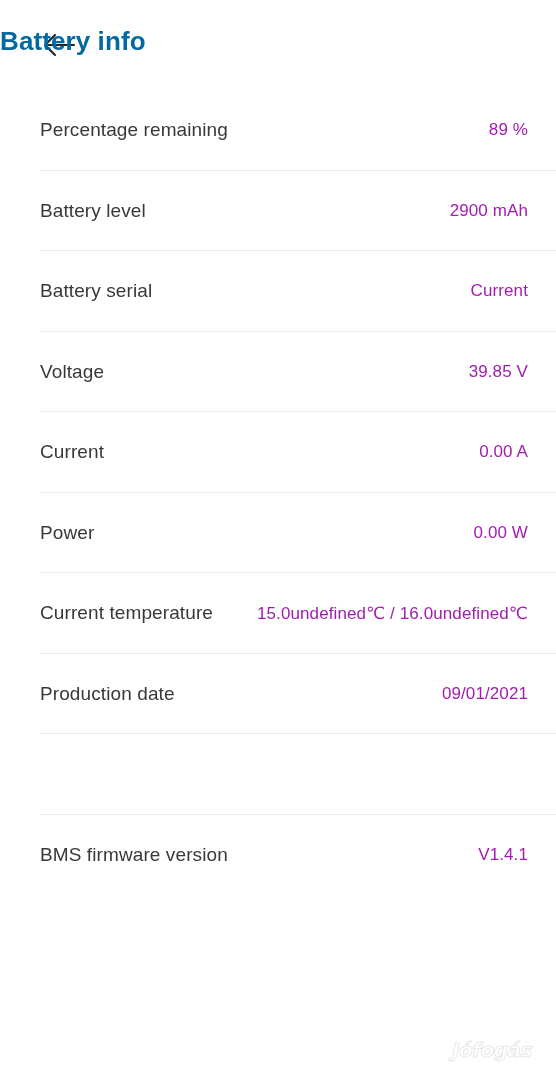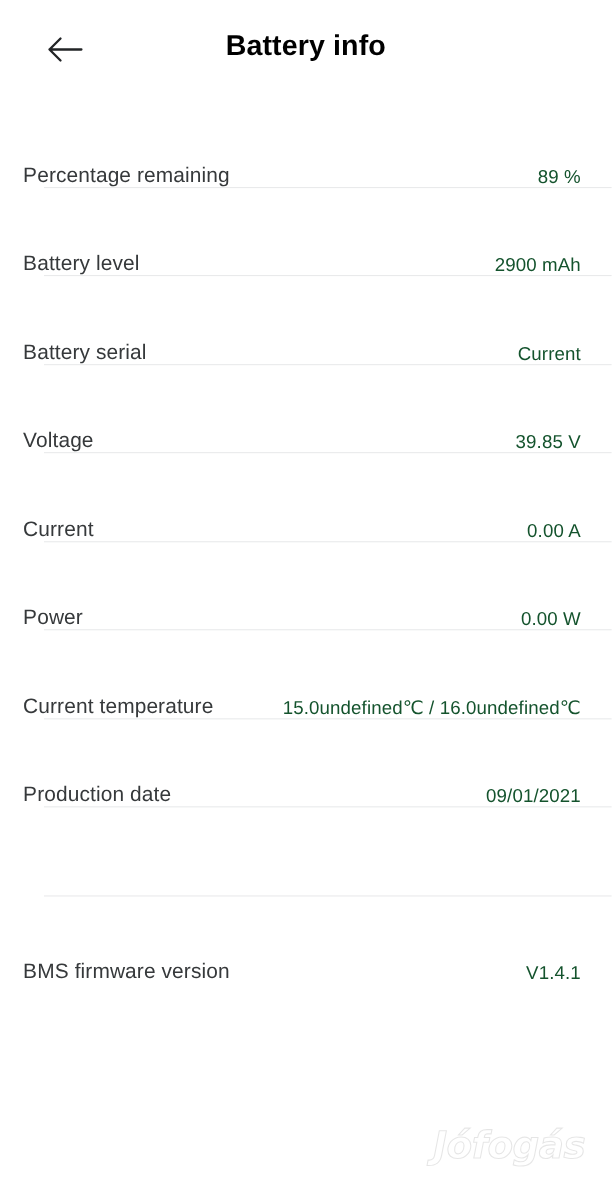--- a/index.html
+++ b/index.html
@@ -36,75 +36,75 @@
     background: transparent;
     border: 0;
     padding: 0;
   }
   .back-btn svg { display: block; }
   .appbar-title {
     position: absolute;
     left: 0;
     right: 0;
     top: 26px;
-    text-align: center;
+    text-align: left;
     font-size: 26px;
     font-weight: bold;
-    color: #000000;
+    color: #0369a1;
     letter-spacing: 0.1px;
   }
 
   
   .list {
     padding: 0;
     margin: 0;
     list-style: none;
   }
   .row {
     position: relative;
     height: 80.5px;
     display: flex;
-    align-items: flex-end;
+    align-items: center;
     justify-content: space-between;
-    padding: 0 28px 0 21px;
+    padding: 0 28px 0 40px;
     box-sizing: border-box;
   }
   .row .sep {
     position: absolute;
     left: 40px;
     right: 0;
     bottom: 0;
     height: 1px;
     background: #e9eaeb;
   }
   .row:last-child .sep { display: none; }
 
   .row-label {
     font-size: 19px;
     color: #36393b;
     white-space: nowrap;
     letter-spacing: 0.1px;
   }
   .row-value {
     font-size: 17px;
-    color: #14532d;
+    color: #a21caf;
     white-space: nowrap;
     text-align: right;
     letter-spacing: 0.1px;
   }
   .row-value.small {
     font-size: 17px;
   }
 
   
   .watermark {
     position: absolute;
     right: 24px;
     bottom: 18px;
-    font-size: 34px;
+    font-size: 20px;
     font-weight: bold;
     font-style: italic;
     color: transparent;
     -webkit-text-stroke: 1px rgba(0, 0, 0, 0.10);
     letter-spacing: -0.5px;
     user-select: none;
     pointer-events: none;
     font-family: "DejaVu Sans", "Liberation Sans", sans-serif;
   }
 </style>

